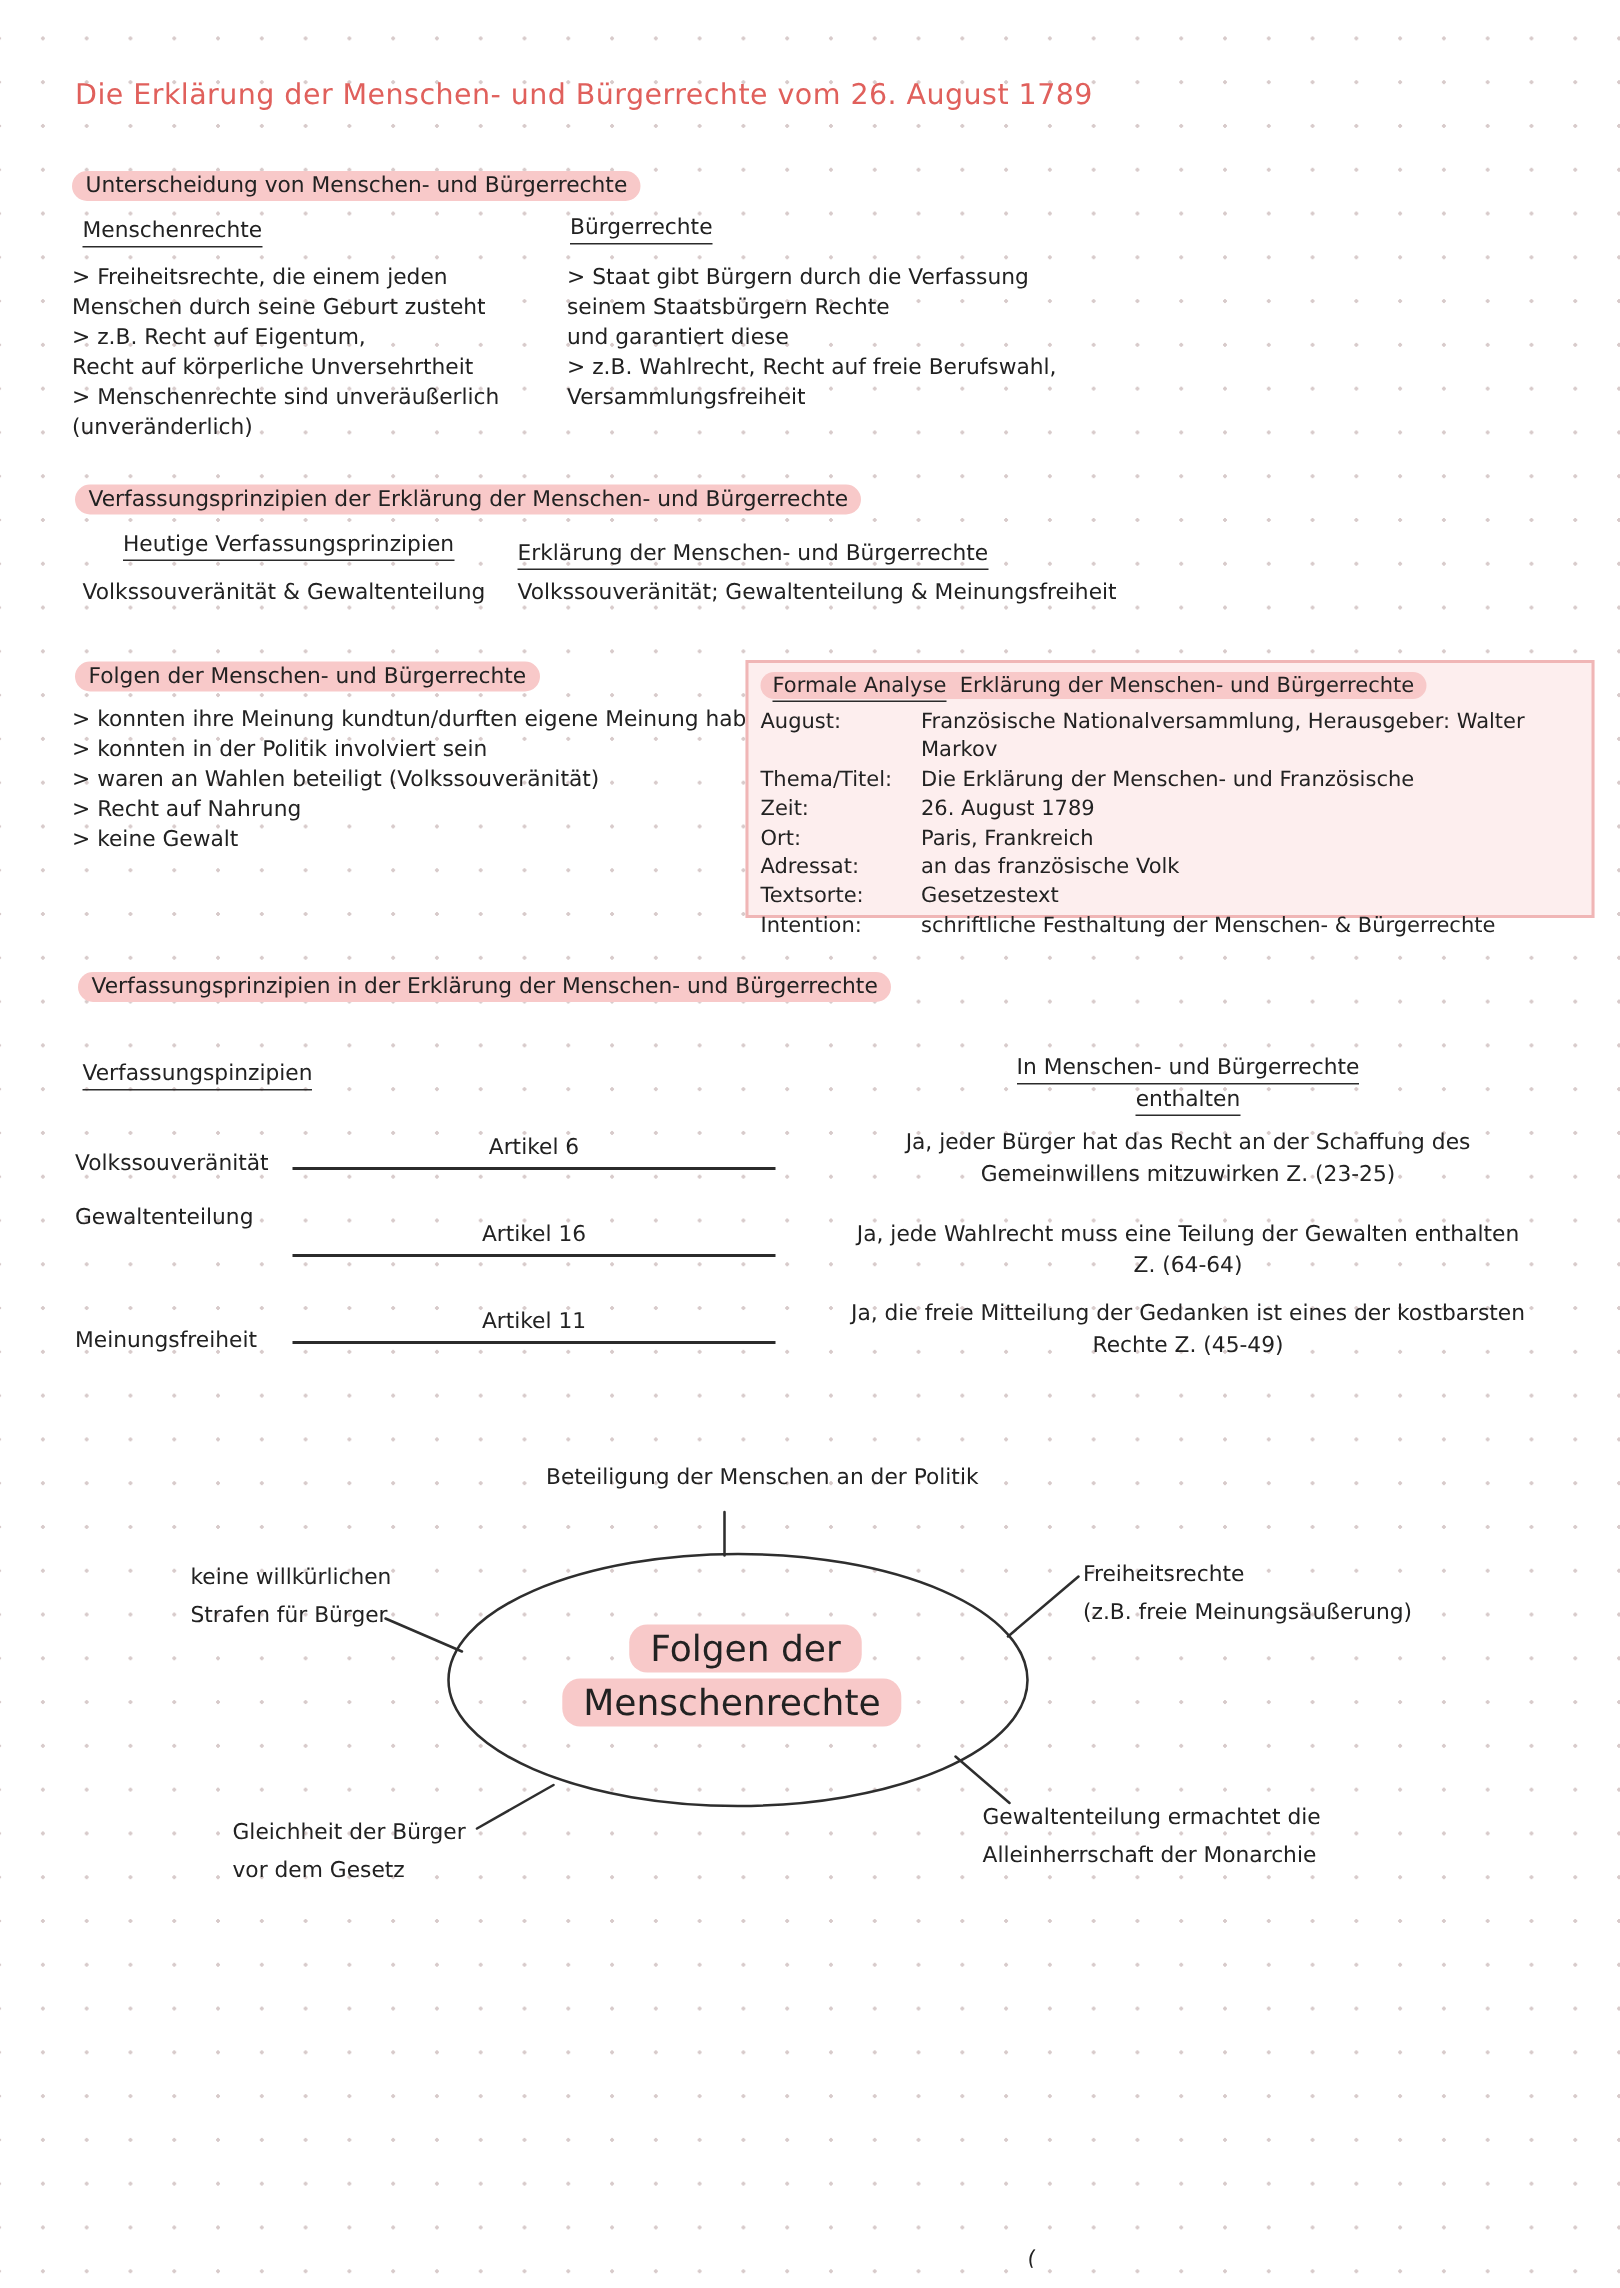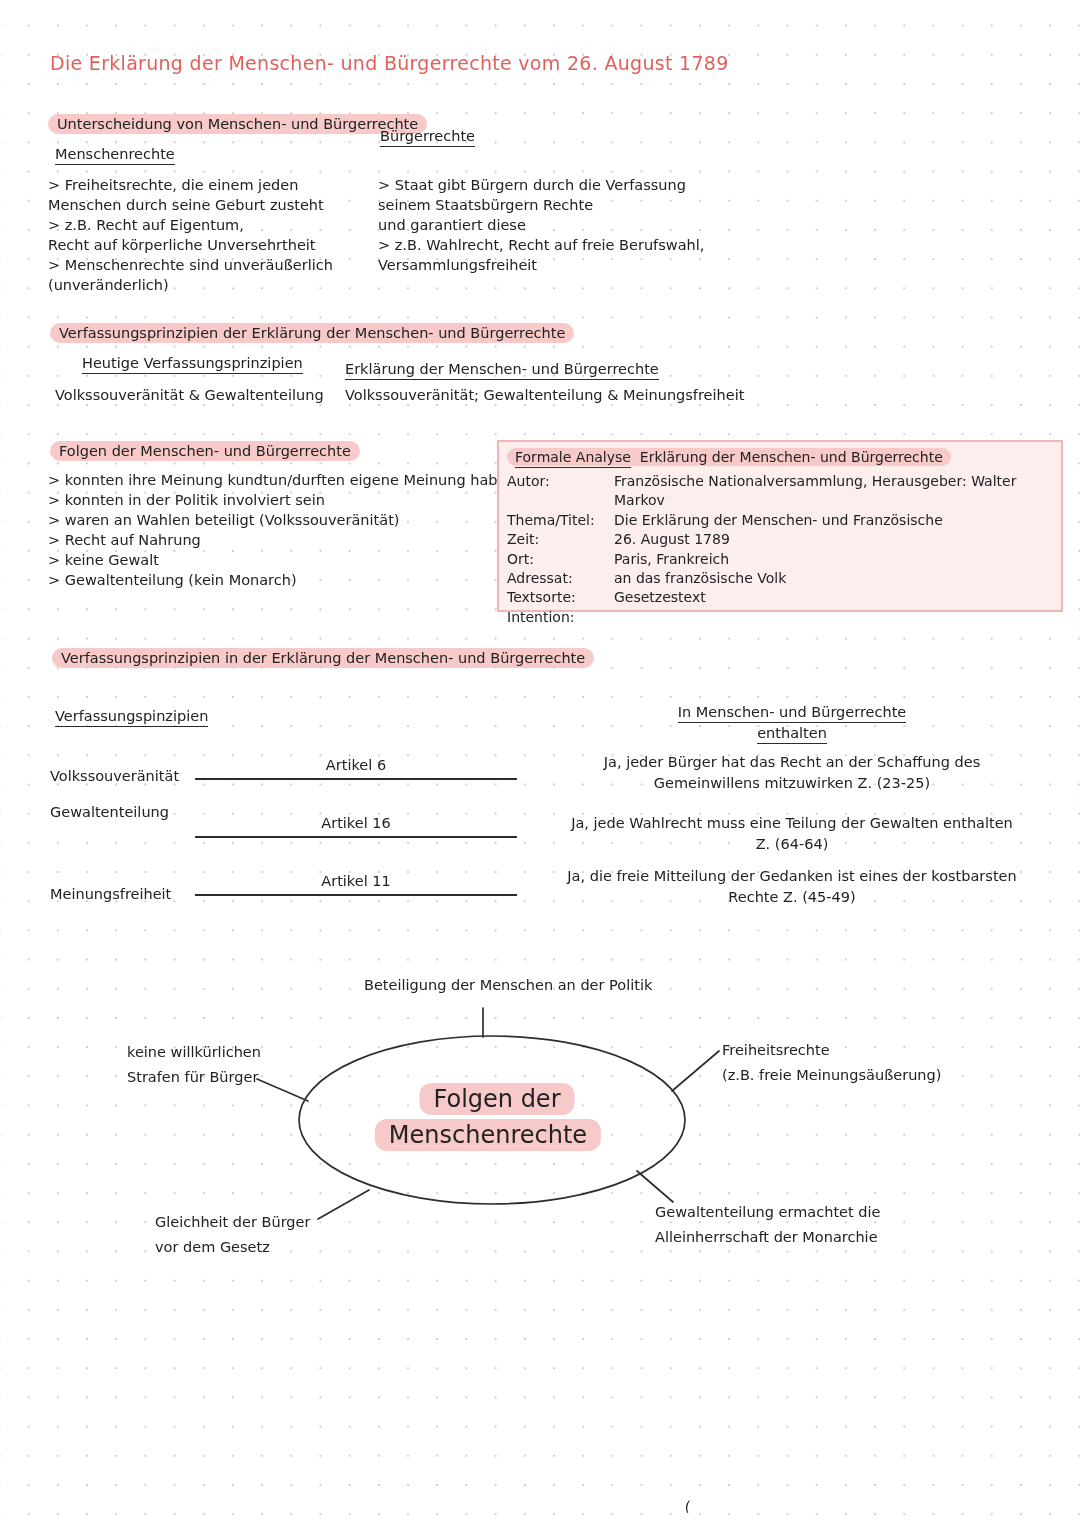--- a/index.html
+++ b/index.html
@@ -56,21 +56,21 @@
   </div>
   <div class="abs lines" style="left:48px;top:175px;">
     <div>&gt; Freiheitsrechte, die einem jeden</div>
     <div>Menschen durch seine Geburt zusteht</div>
     <div>&gt; z.B. Recht auf Eigentum,</div>
     <div>Recht auf körperliche Unversehrtheit</div>
     <div>&gt; Menschenrechte sind unveräußerlich</div>
     <div>(unveränderlich)</div>
   </div>
 
-  <div class="abs" style="left:380px;top:128px;">
+  <div class="abs" style="left:380px;top:144px;">
     <span class="u">Bürgerrechte</span>
   </div>
   <div class="abs lines" style="left:378px;top:175px;">
     <div>&gt; Staat gibt Bürgern durch die Verfassung</div>
     <div>seinem Staatsbürgern Rechte</div>
     <div>und garantiert diese</div>
     <div>&gt; z.B. Wahlrecht, Recht auf freie Berufswahl,</div>
     <div>Versammlungsfreiheit</div>
   </div>
 
@@ -88,29 +88,28 @@
 
   <div class="abs" style="left:50px;top:441px;">
     <span class="hl">Folgen der Menschen- und Bürgerrechte</span>
   </div>
   <div class="abs lines" style="left:48px;top:470px;">
     <div>&gt; konnten ihre Meinung kundtun/durften eigene Meinung haben</div>
     <div>&gt; konnten in der Politik involviert sein</div>
     <div>&gt; waren an Wahlen beteiligt (Volkssouveränität)</div>
     <div>&gt; Recht auf Nahrung</div>
     <div>&gt; keine Gewalt</div>
-    <div>&gt; Gewaltenteilung (kein Monarch)</div>
   </div>
 
   <div class="analyse-box">
     <div class="hdr">
       <span class="hl"><span class="u">Formale Analyse</span>&nbsp;&nbsp;<span>Erklärung der Menschen- und Bürgerrechte</span></span>
     </div>
     <div class="arow">
-      <span>Autor:</span>
+      <span>August:</span>
       <span>Französische Nationalversammlung, Herausgeber: Walter Markov</span>
     </div>
     <div class="arow">
       <span>Thema/Titel:</span>
       <span>Die Erklärung der Menschen- und Französische</span>
     </div>
     <div class="arow">
       <span>Zeit:</span>
       <span>26. August 1789</span>
     </div>
@@ -121,20 +120,21 @@
     <div class="arow">
       <span>Adressat:</span>
       <span>an das französische Volk</span>
     </div>
     <div class="arow">
       <span>Textsorte:</span>
       <span>Gesetzestext</span>
     </div>
     <div class="arow">
       <span>Intention:</span>
+      <span>schriftliche Festhaltung der Menschen- &amp; Bürgerrechte</span>
     </div>
   </div>
 
   <div class="abs" style="left:52px;top:648px;">
     <span class="hl">Verfassungsprinzipien in der Erklärung der Menschen- und Bürgerrechte</span>
   </div>
   <div class="abs" style="left:55px;top:708px;">
     <span class="u">Verfassungspinzipien</span>
   </div>
   <div class="abs" style="left:552px;top:704px;width:480px;text-align:center;white-space:nowrap;">

